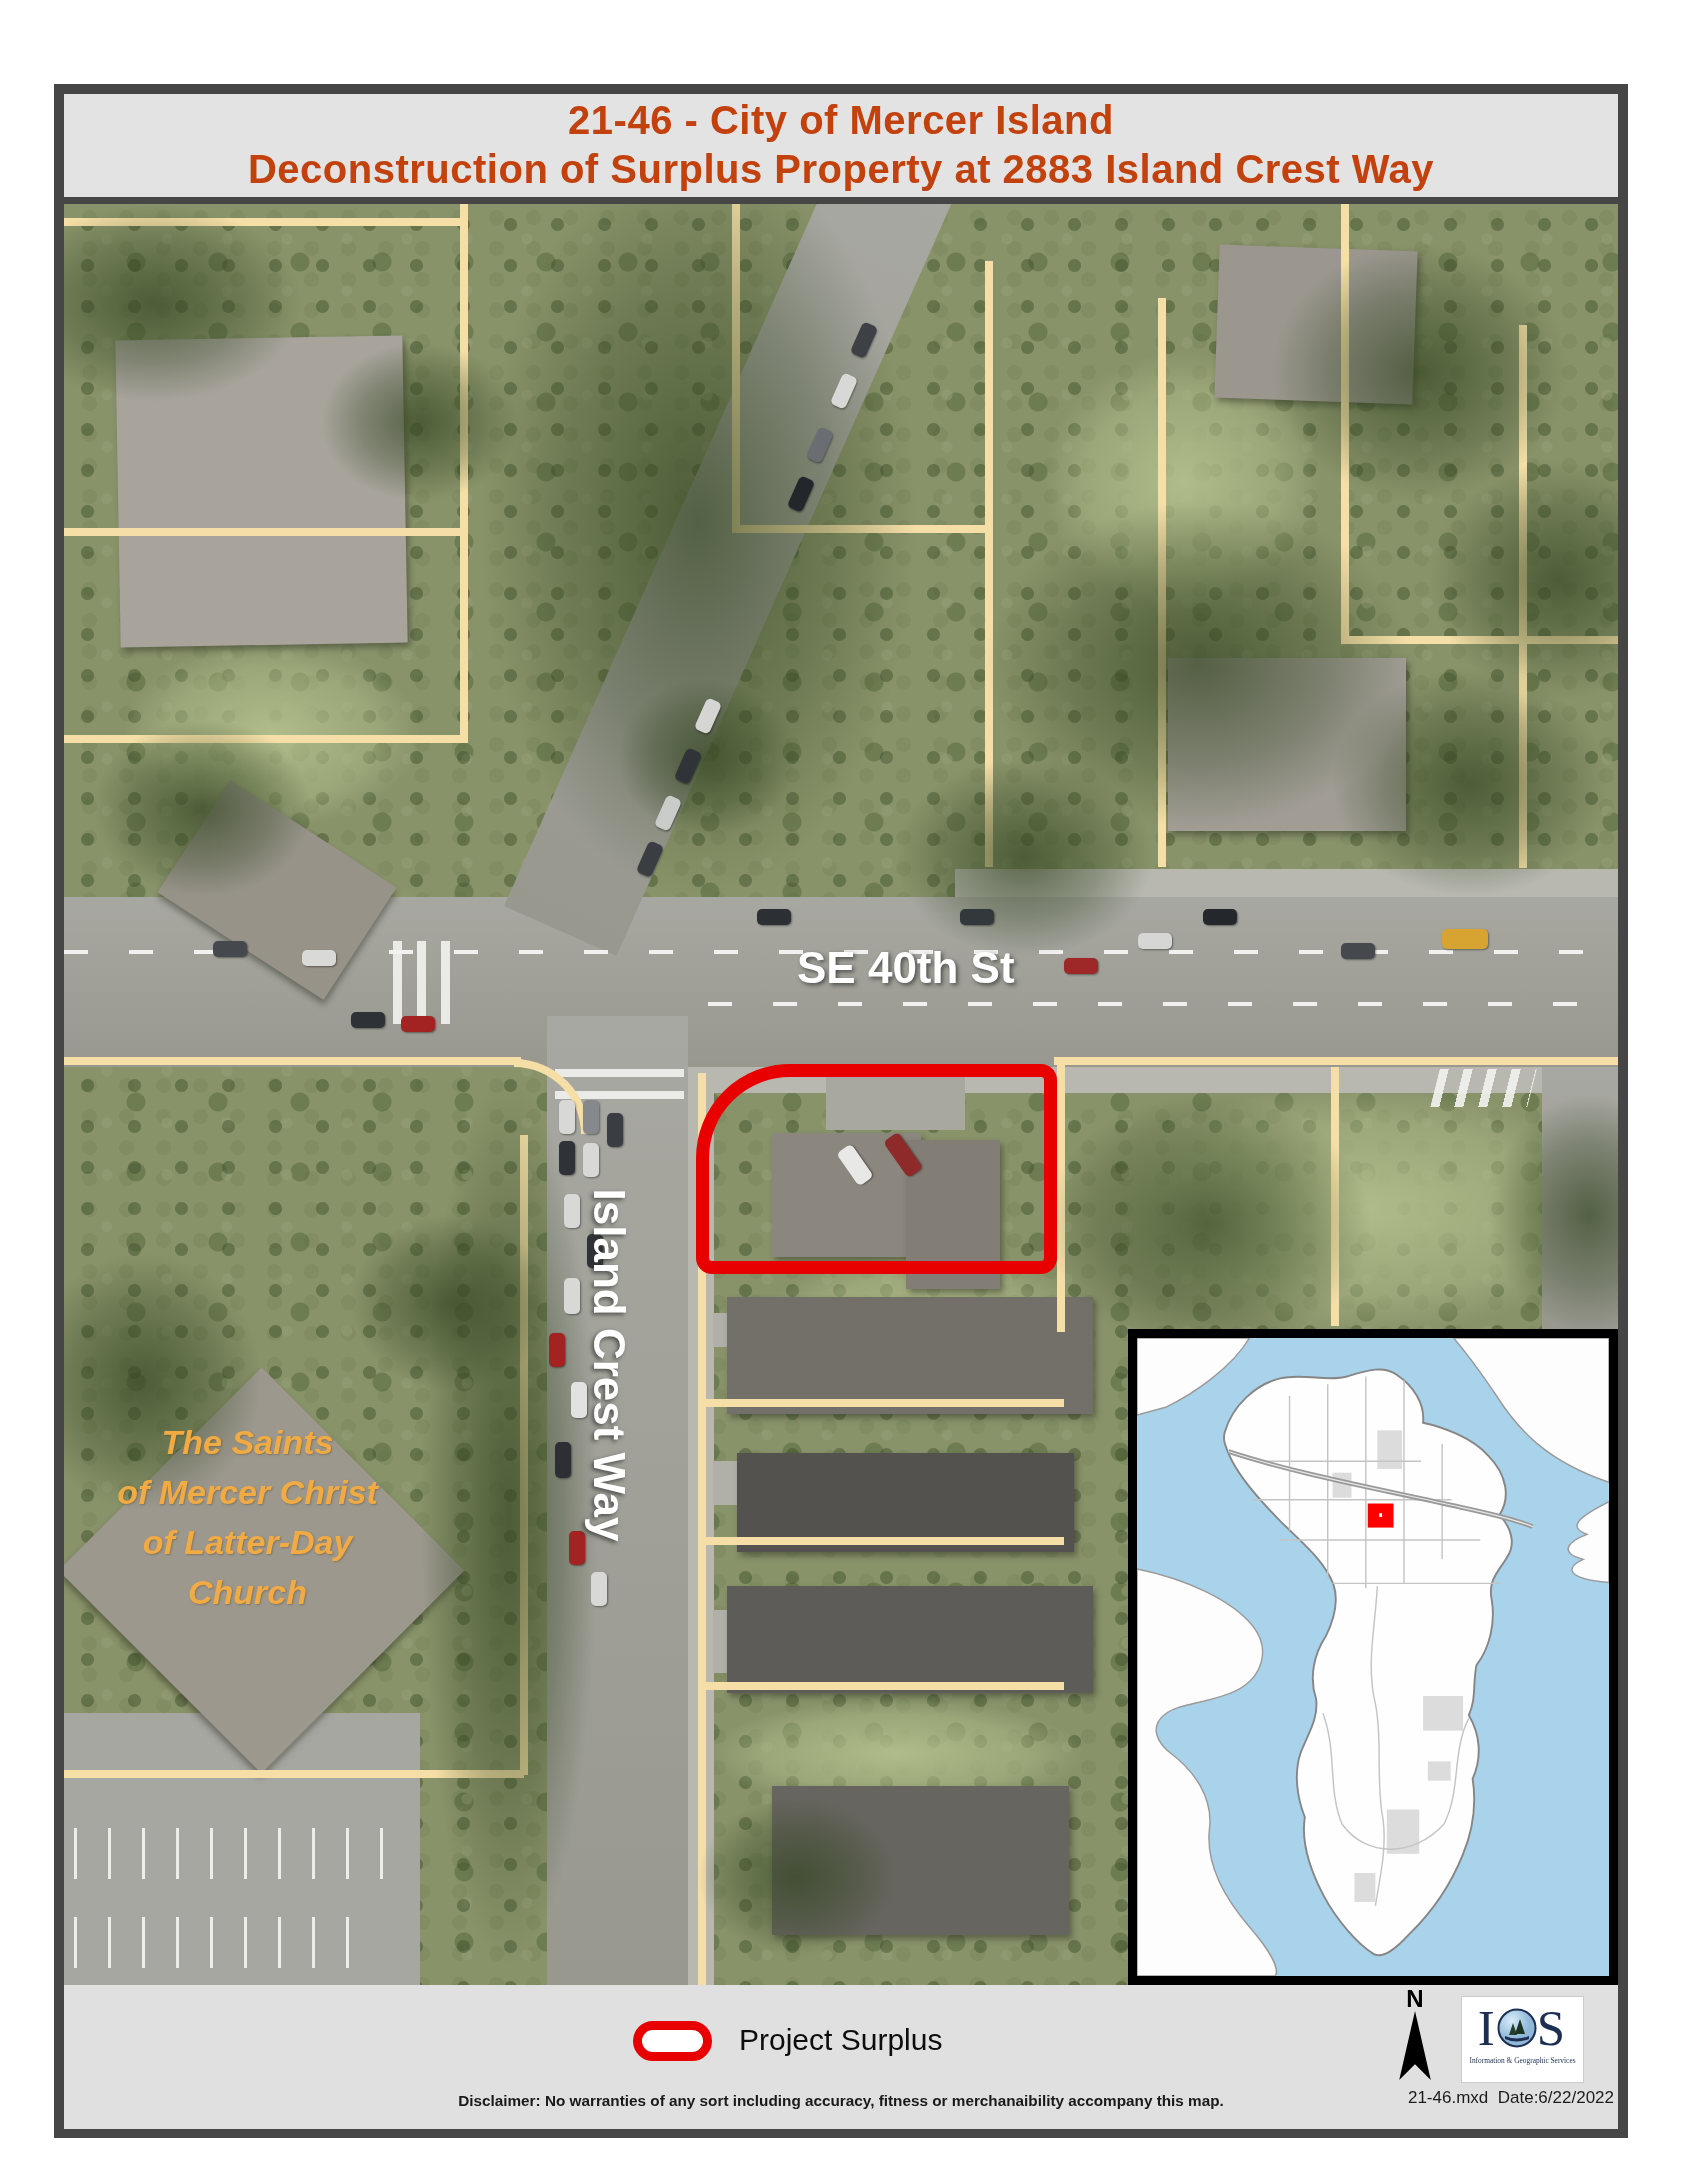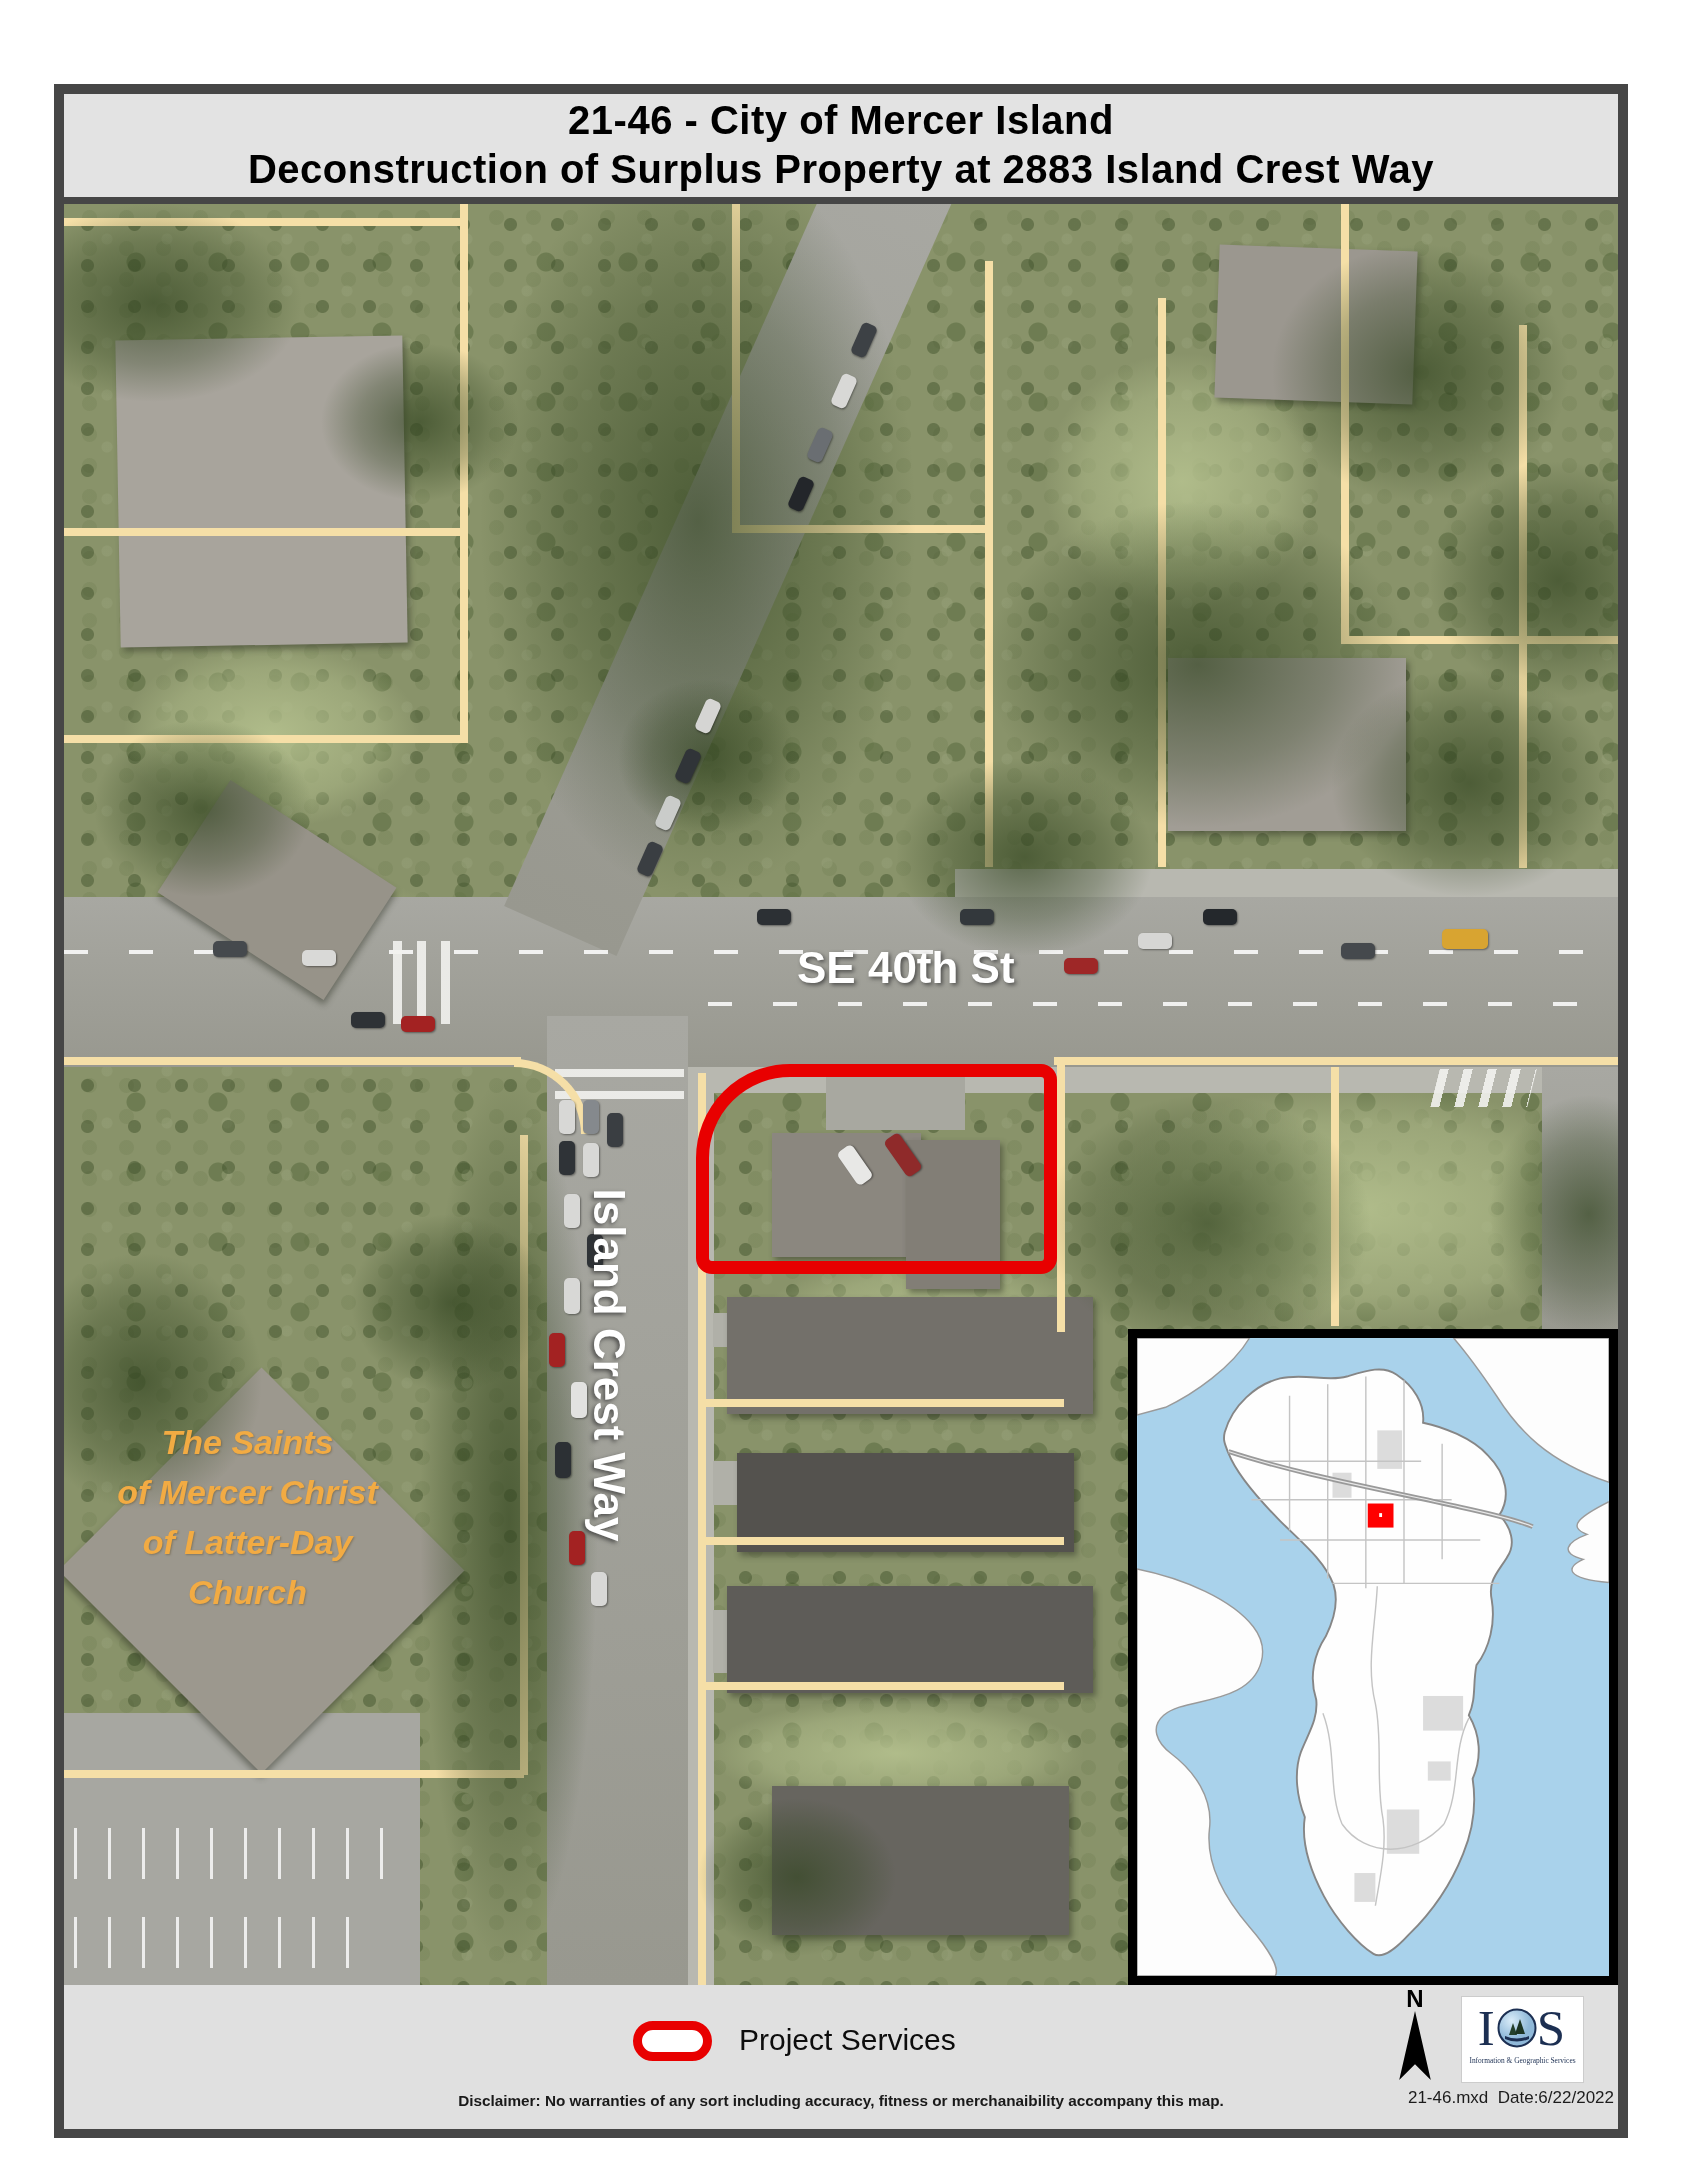--- a/index.html
+++ b/index.html
@@ -1,20 +1,20 @@
 <!DOCTYPE html>
 <html><head>
 <meta charset="utf-8">
 <style>
   html,body{margin:0;padding:0;background:#ffffff;}
   .page{position:relative;width:1683px;height:2178px;background:#fff;font-family:"Liberation Sans",sans-serif;overflow:hidden;}
   .frame{position:absolute;left:54px;top:84px;width:1574px;height:2054px;border:10px solid #464646;box-sizing:border-box;background:#e0e0e0;}
   
   .titlebox{position:absolute;left:0;top:0;width:1554px;height:101px;background:#e3e3e3;border-bottom:9px solid #464646;text-align:center;padding-top:2px;box-sizing:content-box;}
-  .title-line{font-size:40px;line-height:49px;font-weight:bold;color:#000000;letter-spacing:0.5px;}
+  .title-line{font-size:40px;line-height:49px;font-weight:bold;color:#c2410c;letter-spacing:0.5px;}
   
   .map{position:absolute;left:0;top:110px;width:1554px;height:1781px;overflow:hidden;
     background-color:#89936a;
     background-image:
       radial-gradient(circle, rgba(60,78,40,.45) 0 6px, transparent 7px),
       radial-gradient(circle, rgba(150,160,120,.5) 0 5px, transparent 6px),
       radial-gradient(circle, rgba(70,90,45,.4) 0 9px, transparent 10px),
       radial-gradient(circle, rgba(120,132,90,.45) 0 7px, transparent 8px);
     background-size:47px 41px,60px 52px,82px 70px,37px 31px;
     background-position:0 0,13px 9px,31px 23px,7px 29px;}
@@ -227,21 +227,21 @@
         <div class="car" style="left: 507px; top: 1178px; width: 16px; height: 36px; background: rgb(226, 226, 224); transform: rotate(0deg);"></div>
         <div class="car" style="left: 491px; top: 1238px; width: 16px; height: 36px; background: rgb(44, 48, 52); transform: rotate(0deg);"></div>
         <div class="car" style="left: 505px; top: 1327px; width: 16px; height: 34px; background: rgb(163, 34, 34); transform: rotate(0deg);"></div>
         <div class="car" style="left: 527px; top: 1368px; width: 16px; height: 34px; background: rgb(216, 216, 214); transform: rotate(0deg);"></div>
         <div class="car" style="left: 782px; top: 941px; width: 18px; height: 40px; background: rgb(232, 232, 230); transform: rotate(-35deg);"></div>
         <div class="car" style="left: 830px; top: 929px; width: 18px; height: 44px; background: rgb(143, 42, 42); transform: rotate(-35deg);"></div>
       </div>
 
     <div class="footer">
       <div class="legend-swatch"></div>
-      <div class="legend-text">Project Services</div>
+      <div class="legend-text">Project Surplus</div>
 
       <div class="north-n">N</div>
       <svg class="north-svg" width="34" height="73" viewBox="0 0 34 74">
         <polygon points="17,0 33,70 17,54 1,70" fill="#000"></polygon>
       </svg>
 
       <div class="igs">
         <div class="igs-row">
           <span>I</span>
           <svg width="40" height="40" viewBox="0 0 40 40">

